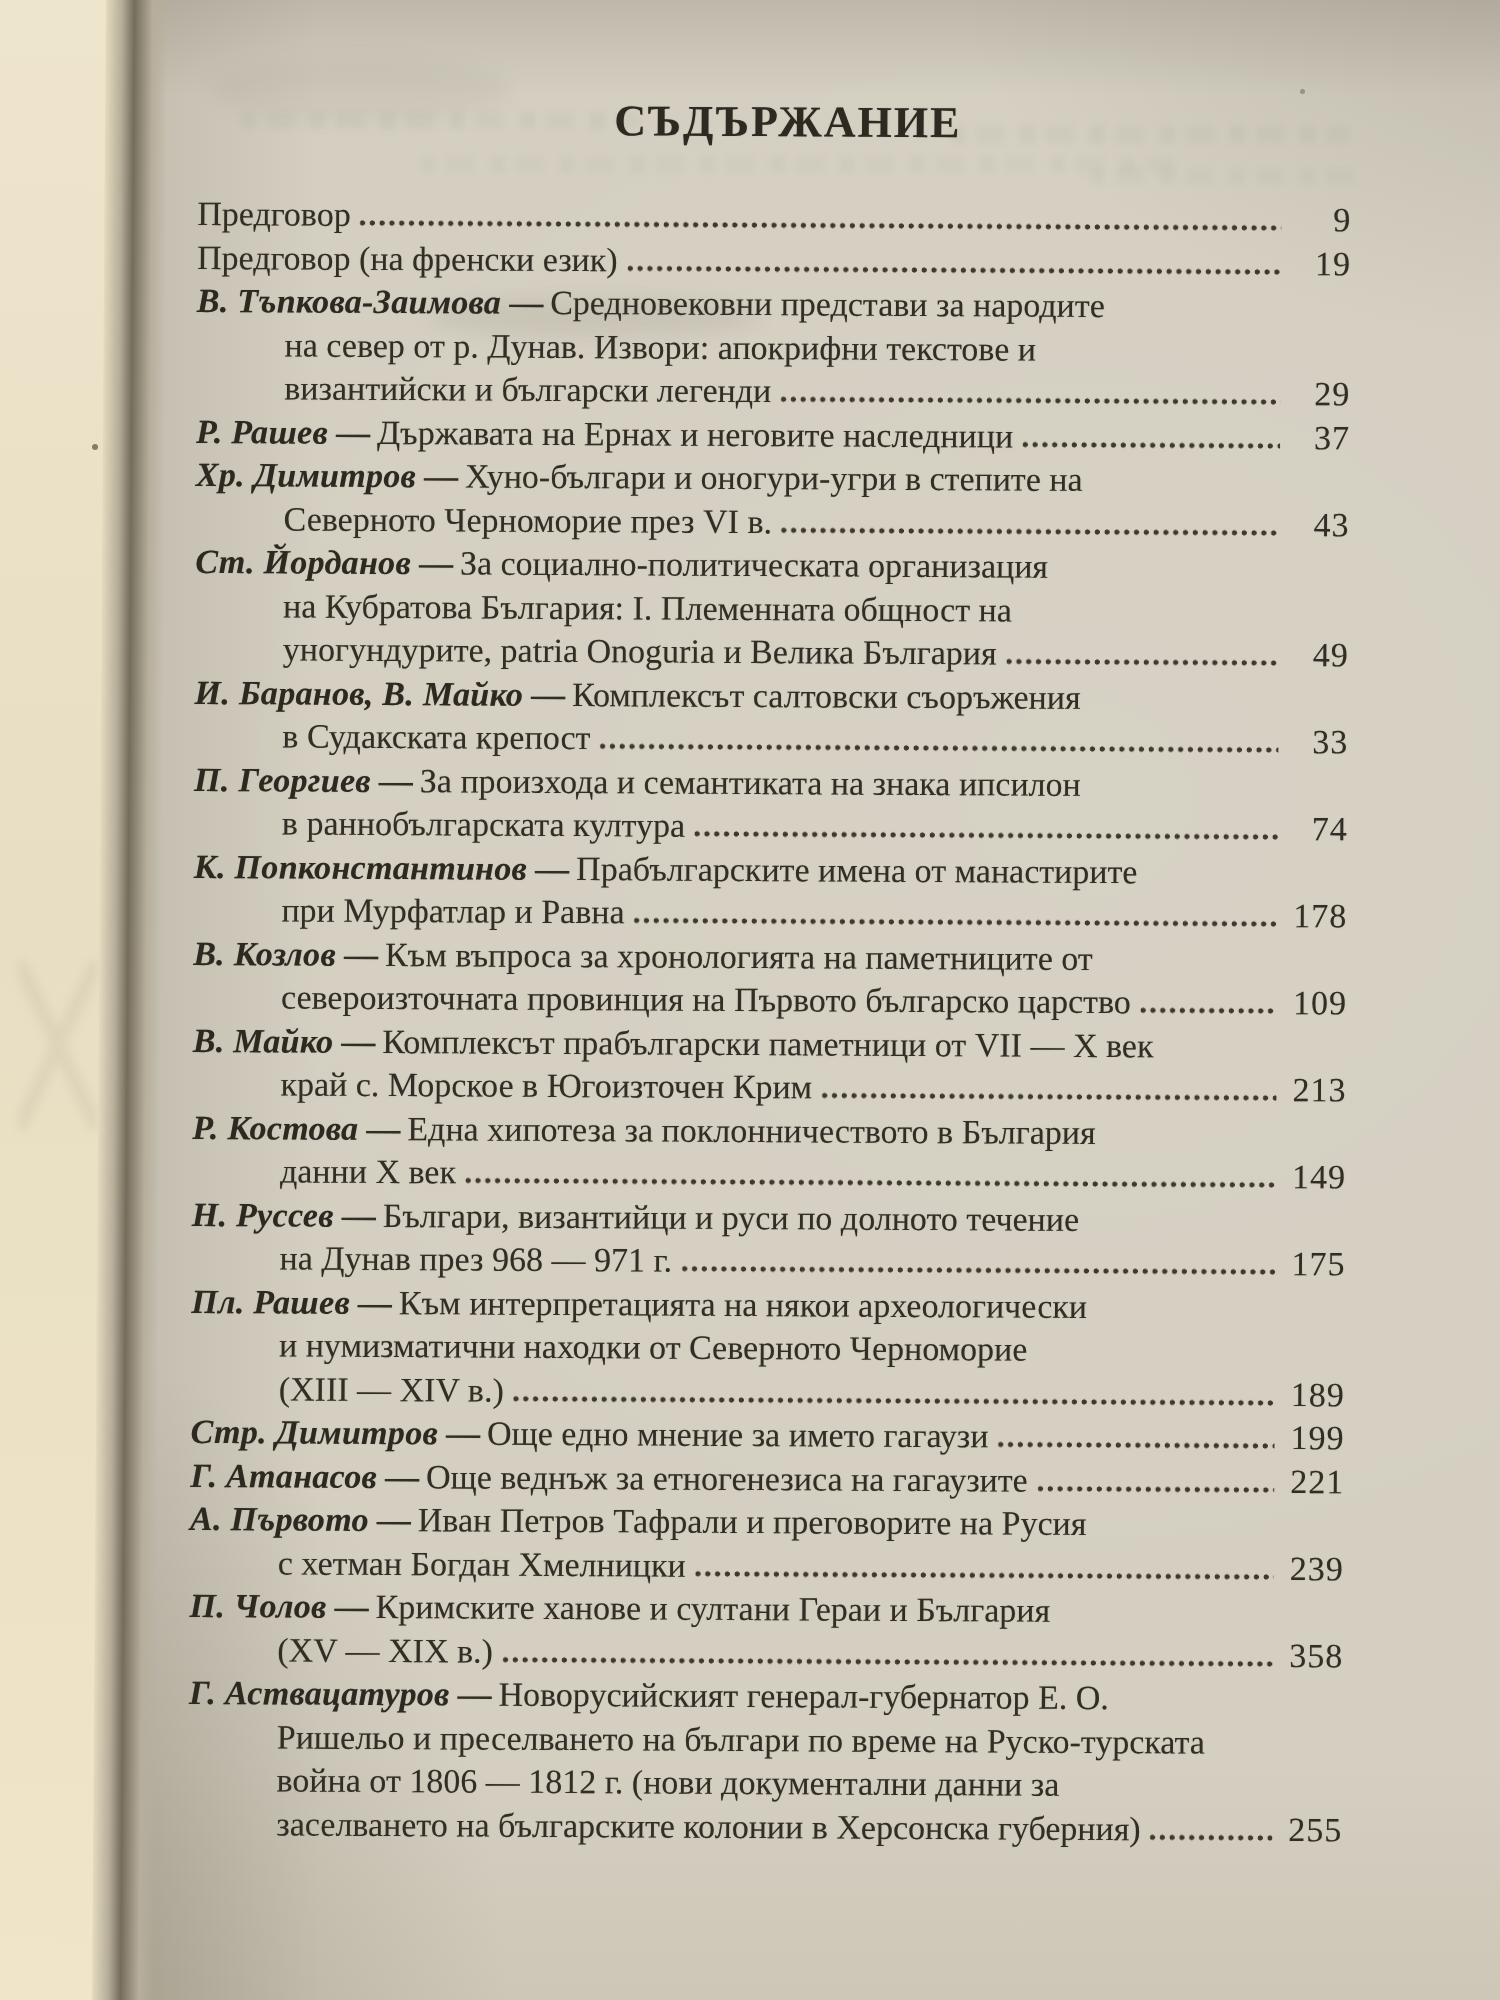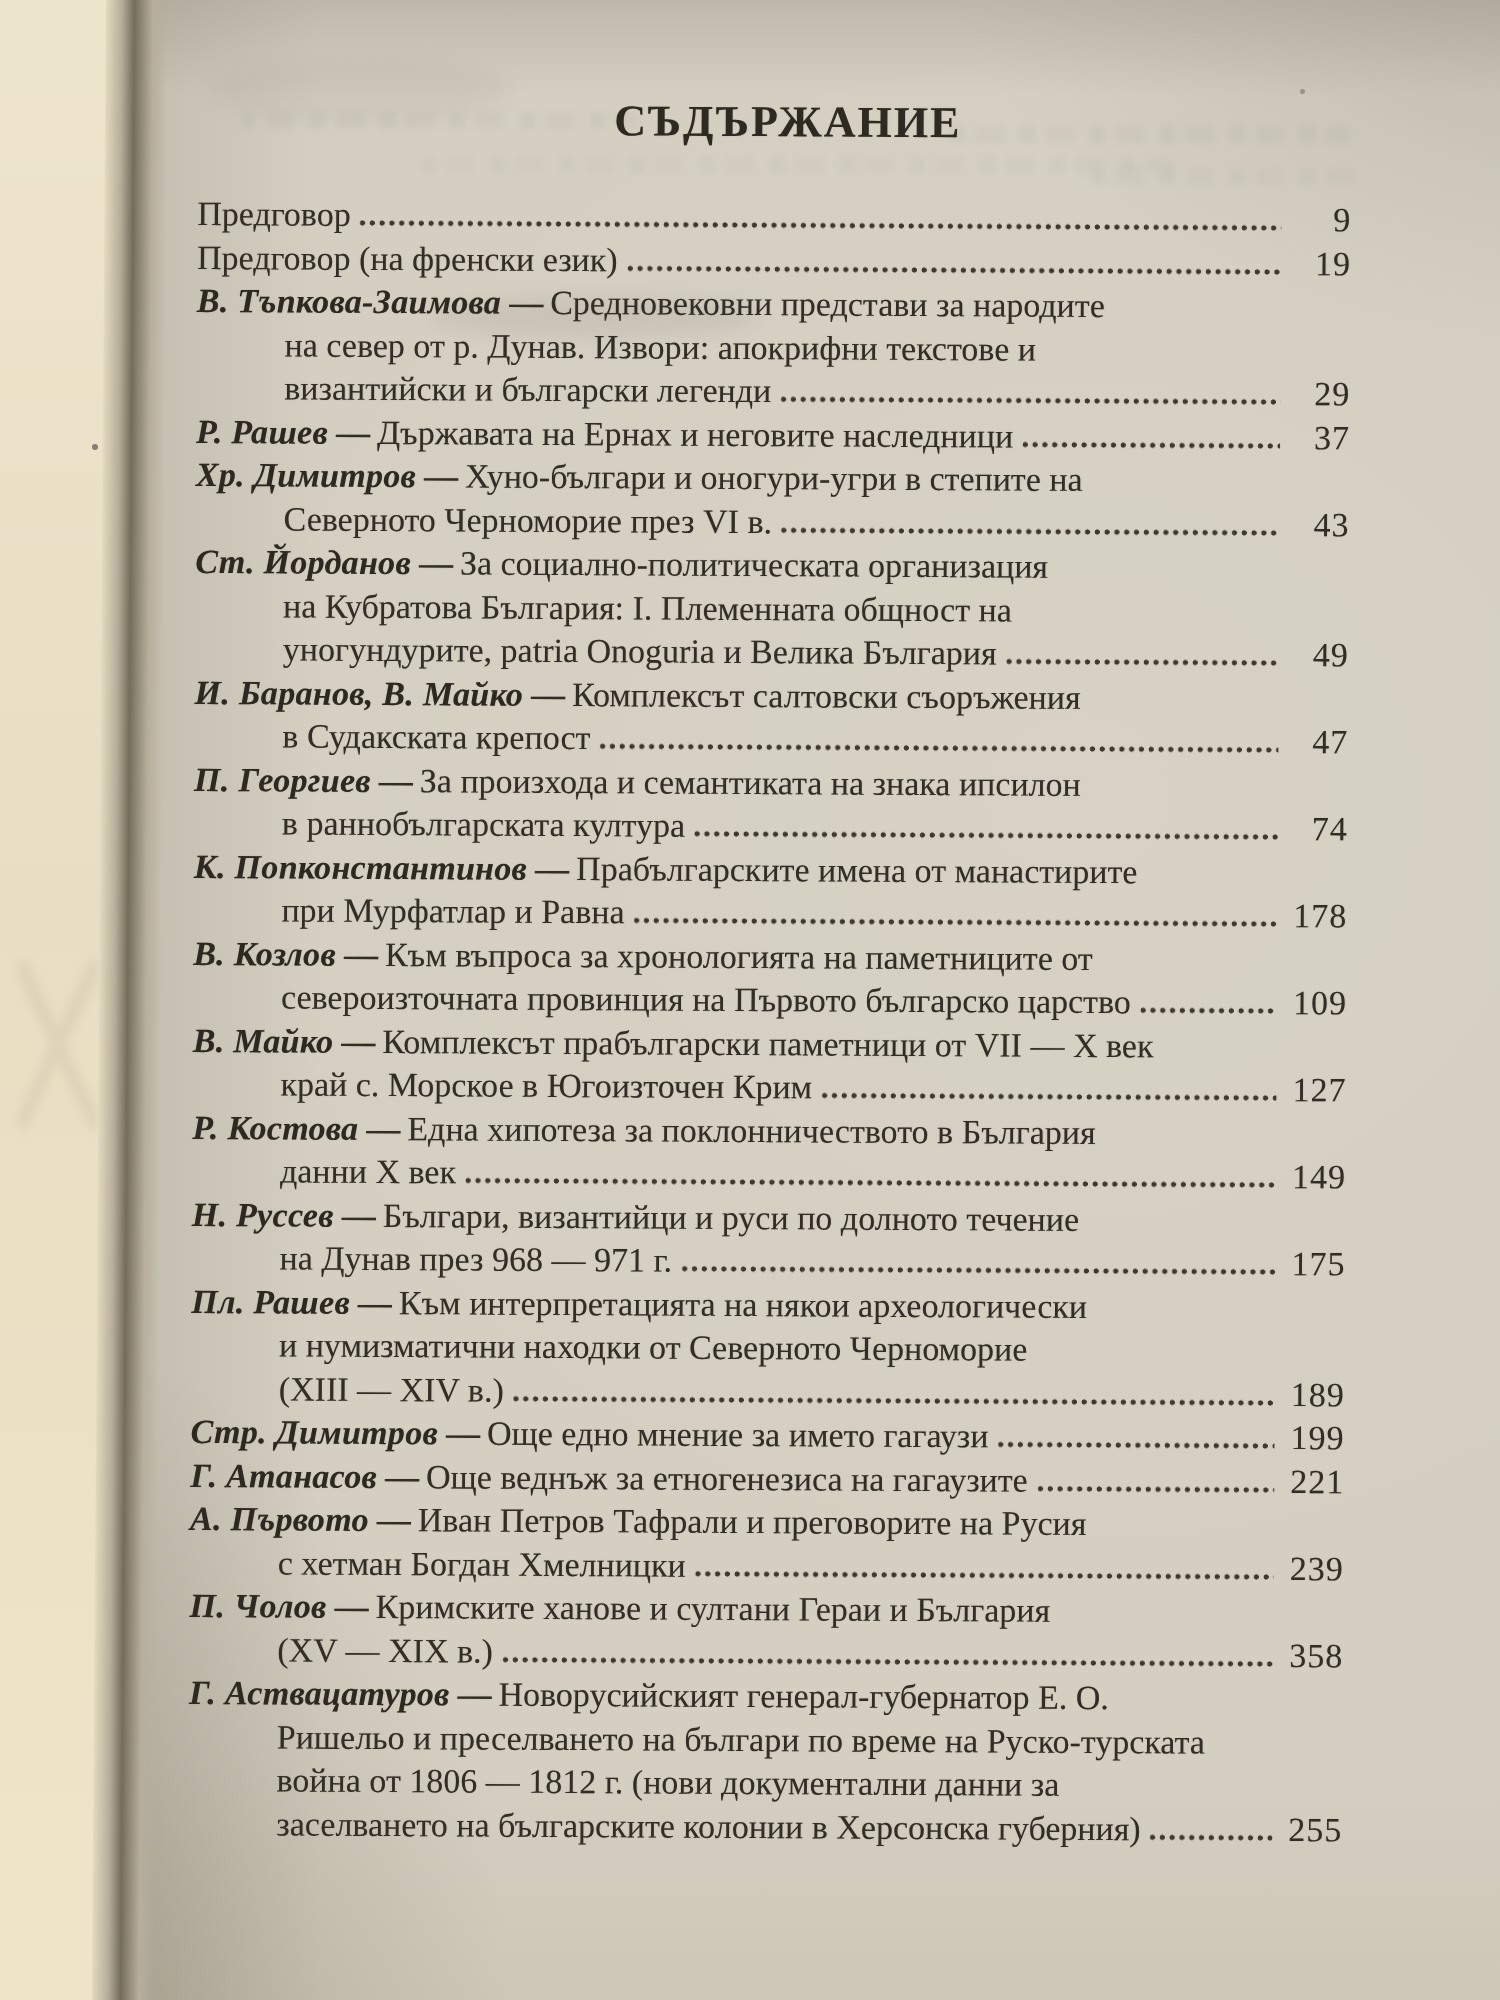--- a/index.html
+++ b/index.html
@@ -146,21 +146,21 @@
           <span><span>уногундурите, patria Onoguria и Велика България</span></span>
           <span class="leader"></span>
           <span class="num">49</span>
         </div>
         <div class="line">
           <span><span class="author">И. Баранов, В. Майко</span><span class="dash">—</span><span>Комплексът салтовски съоръжения</span></span>
         </div>
         <div class="line cont">
           <span><span>в Судакската крепост</span></span>
           <span class="leader"></span>
-          <span class="num">47</span>
+          <span class="num">33</span>
         </div>
         <div class="line">
           <span><span class="author">П. Георгиев</span><span class="dash">—</span><span>За произхода и семантиката на знака ипсилон</span></span>
         </div>
         <div class="line cont">
           <span><span>в раннобългарската култура</span></span>
           <span class="leader"></span>
           <span class="num">74</span>
         </div>
         <div class="line">
@@ -178,21 +178,21 @@
           <span><span>североизточната провинция на Първото българско царство</span></span>
           <span class="leader"></span>
           <span class="num">109</span>
         </div>
         <div class="line">
           <span><span class="author">В. Майко</span><span class="dash">—</span><span>Комплексът прабългарски паметници от VII — X век</span></span>
         </div>
         <div class="line cont">
           <span><span>край с. Морское в Югоизточен Крим</span></span>
           <span class="leader"></span>
-          <span class="num">127</span>
+          <span class="num">213</span>
         </div>
         <div class="line">
           <span><span class="author">Р. Костова</span><span class="dash">—</span><span>Една хипотеза за поклонничеството в България</span></span>
         </div>
         <div class="line cont">
           <span><span>данни X век</span></span>
           <span class="leader"></span>
           <span class="num">149</span>
         </div>
         <div class="line">

